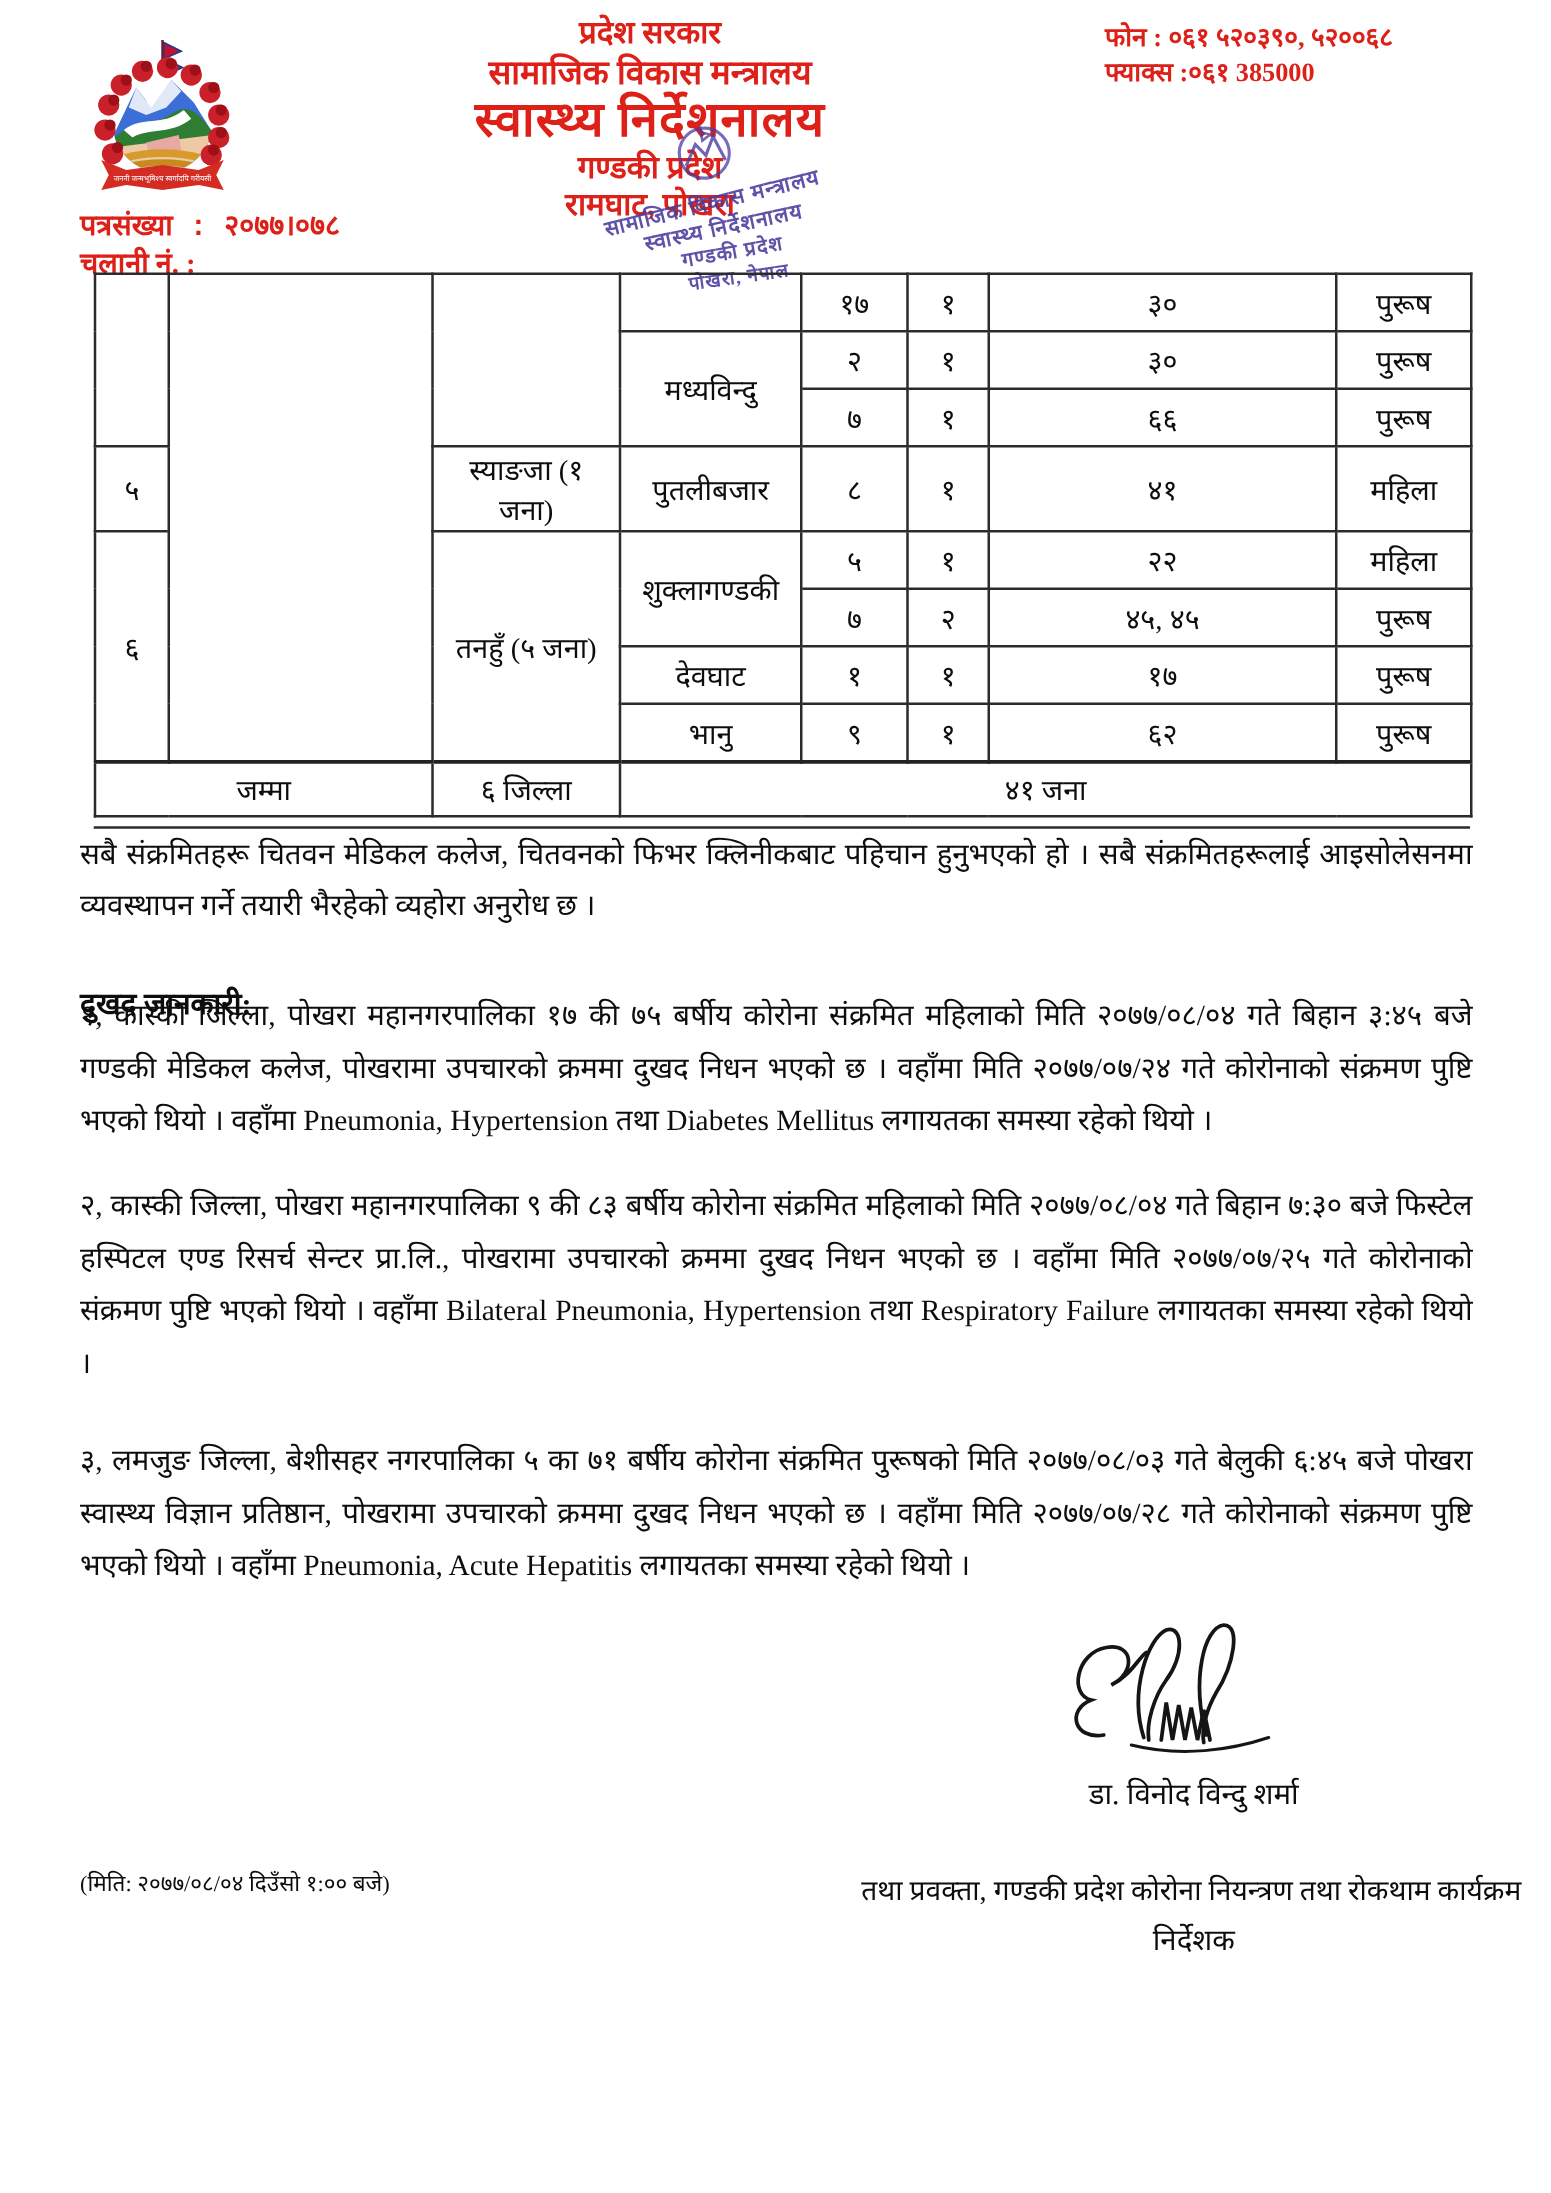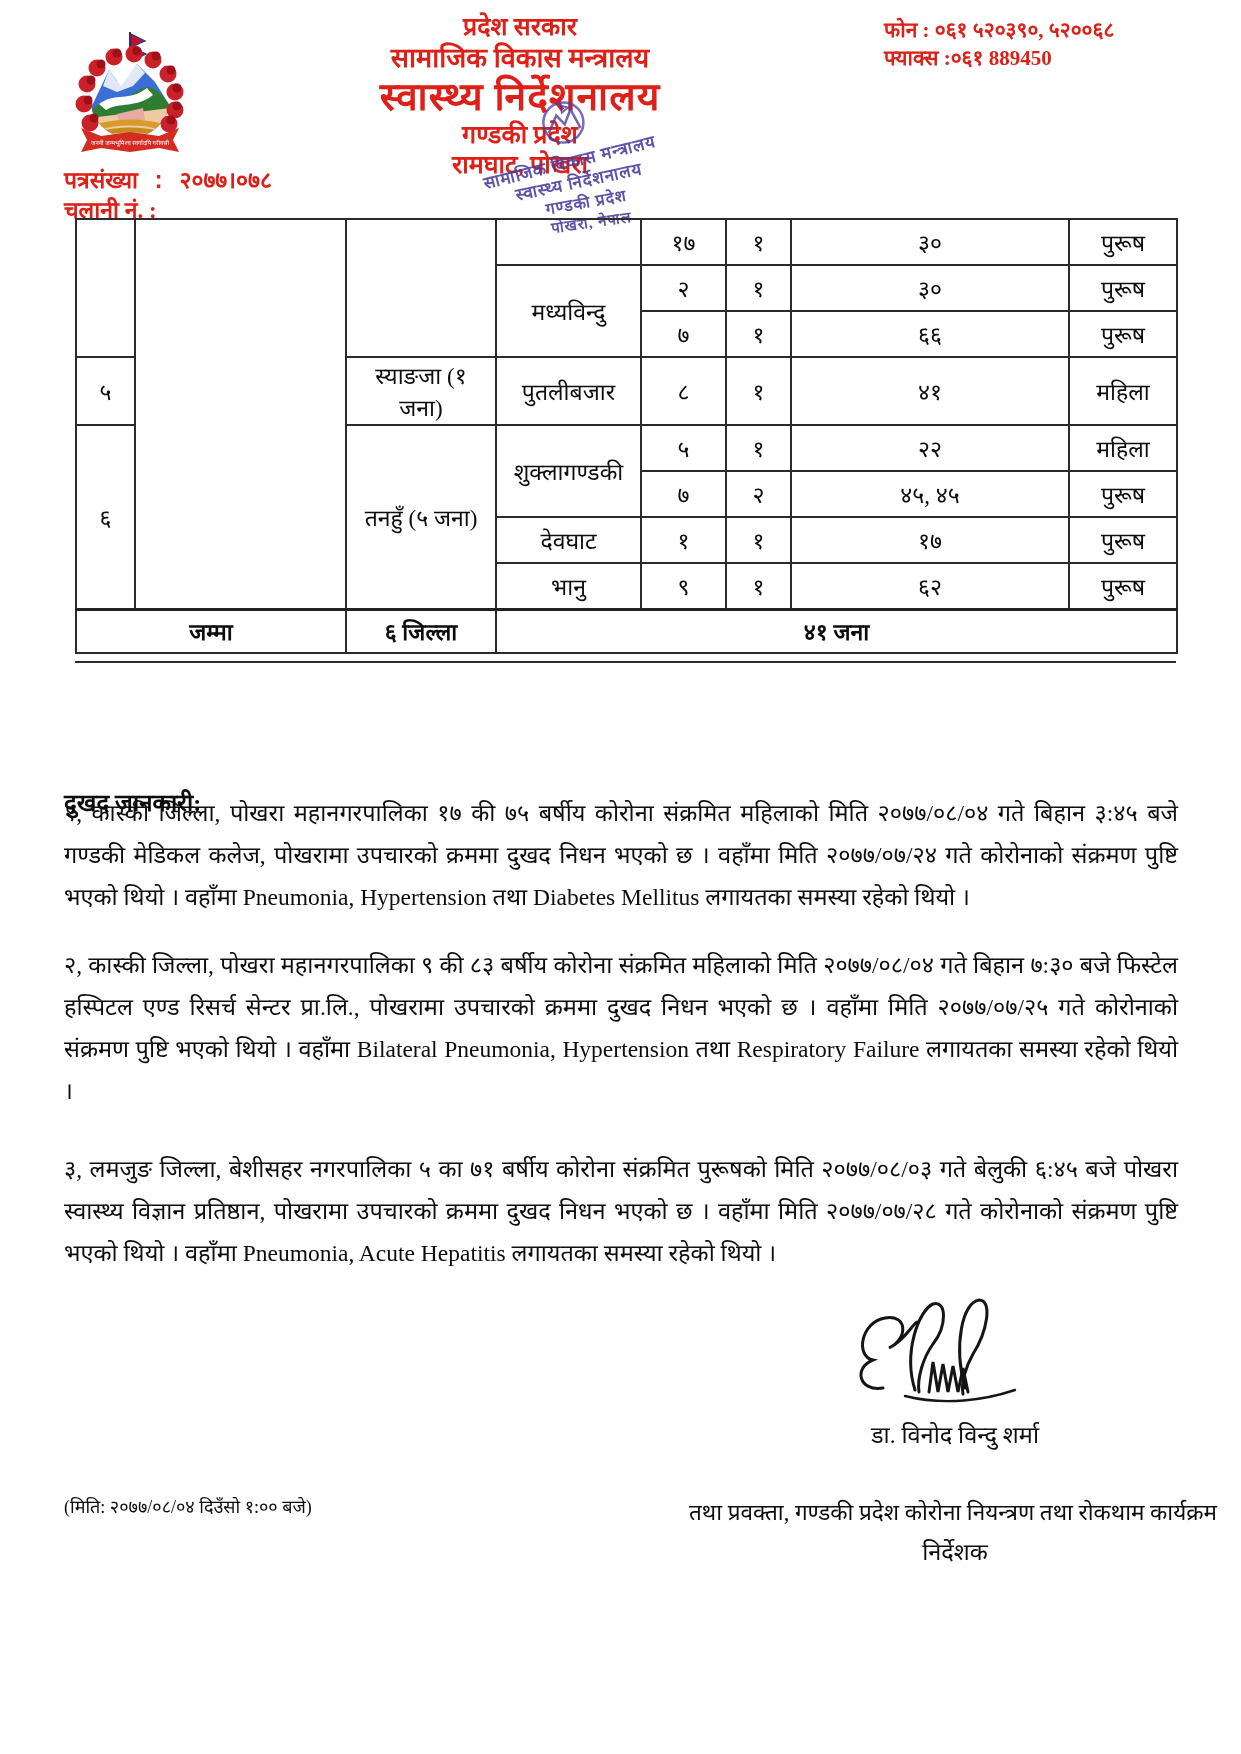--- a/index.html
+++ b/index.html
@@ -27,21 +27,21 @@
   .stamp div { font-size:17px; line-height:21px; letter-spacing:1px; white-space:nowrap; }
   .stamp .s1 { transform:rotate(-5deg); }
   .stamp .s2 { transform:rotate(-3deg) translateX(6px); }
   .stamp .s3 { transform:rotate(-1deg) translateX(10px); font-size:16px; }
   .stamp .s4 { transform:rotate(1deg) translateX(12px); font-size:15px; }
   
   .tablewrap { position:absolute; left:75px; top:218px; width:980px; }
   table.cases { border-collapse:collapse; width:1101px; table-layout:fixed; }
   table.cases td { border:2px solid #2b2b2b; text-align:center; vertical-align:middle;
                    font-size:23px; height:46px; padding:1px 4px; overflow:hidden; }
-  table.cases tr.total-row td { font-weight:bold; border-top:3px solid #222; height:44px;margin-left:14px; }
+  table.cases tr.total-row td { font-weight:normal; border-top:3px solid #222; height:44px;margin-left:14px; }
   .table-underline { width:1101px; border-top:2px solid #2b2b2b; margin-top:7px; }
   
   .para { position:absolute; left:64px; width:1114px; font-size:23.5px; line-height:42px;
           text-align:justify; text-justify:inter-word; }
   .p-summary { top:664px; line-height:41px; }
   .sad-heading { position:absolute; left:64px; top:785px; font-size:24px; font-weight:bold; }
   .p-item1 { top:792px; }
   .p-item2 { top:944px; }
   .p-item3 { top:1148px; }
   
@@ -135,21 +135,21 @@
   <div class="head-center">
     <div class="h-gov">प्रदेश सरकार</div>
     <div class="h-min">सामाजिक विकास मन्त्रालय</div>
     <div class="h-dir">स्वास्थ्य निर्देशनालय</div>
     <div class="h-prov">गण्डकी प्रदेश</div>
     <div class="h-addr">रामघाट, पोखरा</div>
   </div>
 
   <div class="contact">
     <div>फोन : ०६१ ५२०३९०, ५२००६८</div>
-    <div>फ्याक्स :०६१ 889450</div>
+    <div>फ्याक्स :०६१ 385000</div>
   </div>
 
   <div class="refline">पत्रसंख्या  : २०७७।०७८</div>
   <div class="dispatchline">चलानी नं. :</div>
 
   <div class="stamp">
     <svg class="s-emblem" width="64" height="60" viewBox="0 0 64 60">
       <circle cx="32" cy="30" r="20" fill="none" stroke="#4a3b9e" stroke-width="2.5" opacity="0.85"></circle>
       <path d="M16,38 L26,22 L33,32 L41,18 L48,38" fill="none" stroke="#4a3b9e" stroke-width="2.5" opacity="0.9"></path>
       <path d="M32,8 L32,20 L39,16 L32,13" fill="none" stroke="#4a3b9e" stroke-width="2" opacity="0.9"></path>
@@ -237,20 +237,21 @@
       <tr class="total-row">
         <td colspan="2">जम्मा</td>
         <td>६ जिल्ला</td>
         <td colspan="5">४१ जना</td>
       </tr>
     </tbody>
       </table>
     <div class="table-underline"></div>
   </div>
 
+  <div class="para p-summary">सबै संक्रमितहरू चितवन मेडिकल कलेज, चितवनको फिभर क्लिनीकबाट पहिचान हुनुभएको हो । सबै संक्रमितहरूलाई आइसोलेसनमा व्यवस्थापन गर्ने तयारी भैरहेको व्यहोरा अनुरोध छ ।</div>
   <div class="sad-heading">दुखद जानकारी:</div>
   <div class="para p-item1">१, कास्की जिल्ला,  पोखरा महानगरपालिका १७ की ७५ बर्षीय कोरोना संक्रमित महिलाको मिति २०७७/०८/०४ गते बिहान ३:४५ बजे गण्डकी मेडिकल कलेज, पोखरामा उपचारको क्रममा दुखद निधन भएको छ । वहाँमा मिति २०७७/०७/२४ गते कोरोनाको संक्रमण पुष्टि भएको थियो ।  वहाँमा Pneumonia, Hypertension  तथा Diabetes Mellitus लगायतका समस्या रहेको थियो ।</div>
   <div class="para p-item2">२, कास्की जिल्ला,  पोखरा महानगरपालिका ९ की ८३ बर्षीय कोरोना संक्रमित महिलाको मिति २०७७/०८/०४ गते बिहान ७:३० बजे फिस्टेल हस्पिटल एण्ड रिसर्च सेन्टर प्रा.लि., पोखरामा उपचारको क्रममा दुखद निधन भएको छ । वहाँमा मिति २०७७/०७/२५ गते कोरोनाको संक्रमण पुष्टि भएको थियो । वहाँमा Bilateral Pneumonia, Hypertension तथा Respiratory Failure लगायतका समस्या रहेको थियो ।</div>
   <div class="para p-item3">३, लमजुङ जिल्ला,  बेशीसहर नगरपालिका ५ का ७१ बर्षीय कोरोना संक्रमित पुरूषको मिति २०७७/०८/०३ गते बेलुकी ६:४५ बजे पोखरा स्वास्थ्य विज्ञान प्रतिष्ठान, पोखरामा उपचारको क्रममा दुखद निधन भएको छ । वहाँमा मिति २०७७/०७/२८ गते कोरोनाको संक्रमण पुष्टि भएको थियो ।  वहाँमा Pneumonia, Acute Hepatitis लगायतका समस्या रहेको थियो ।</div>
 
   <svg class="sig" viewBox="0 0 212 128">
     <g fill="none" stroke="#151515" stroke-width="3" stroke-linecap="round">
       <path d="M38,96 C14,100 8,76 28,68 C10,64 16,30 40,26 C62,22 64,46 44,56 C60,48 66,34 72,30"></path>
       <path d="M70,98 C58,60 74,18 88,12 C102,8 102,34 88,52 C78,66 72,86 74,100"></path>
       <path d="M120,96 C108,52 118,10 134,8 C148,8 142,40 128,62 C120,76 116,92 118,102"></path>

